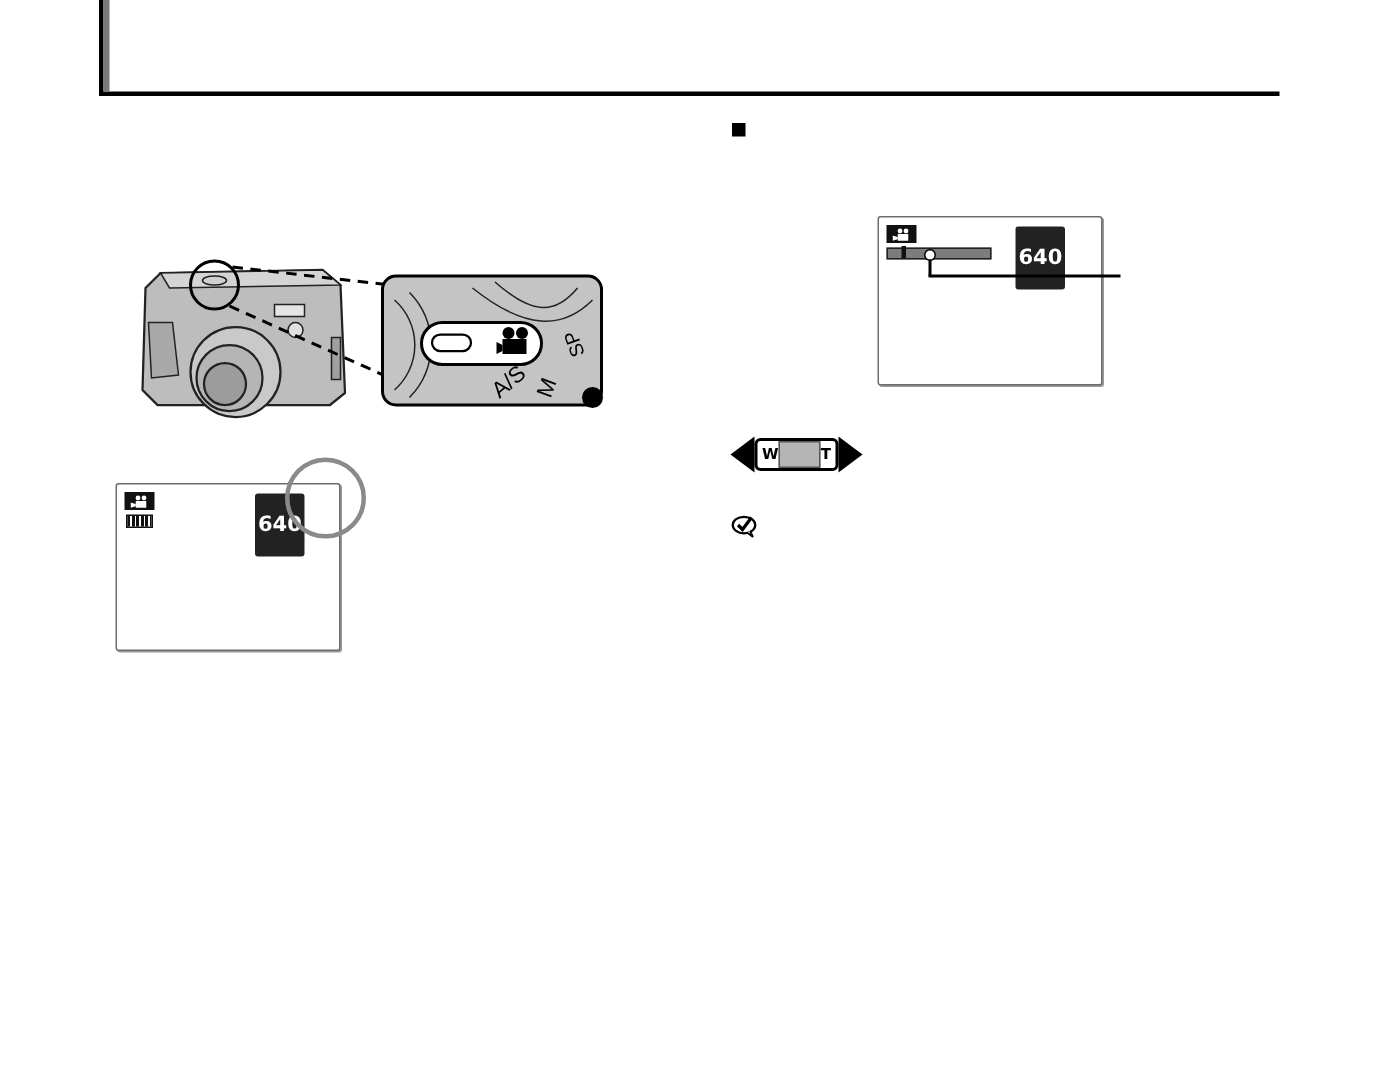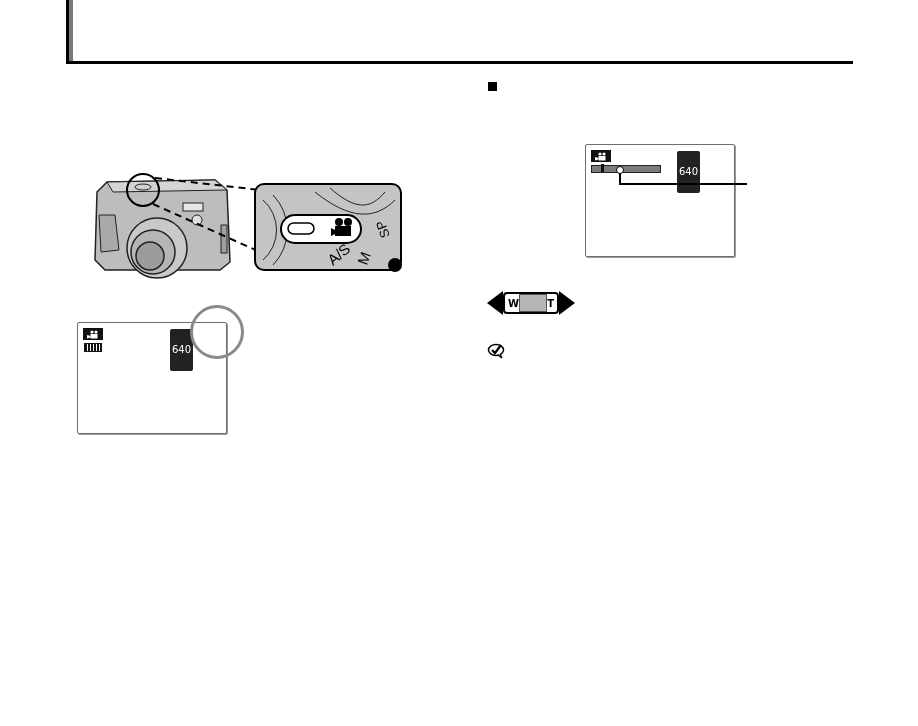--- a/index.html
+++ b/index.html
@@ -7,21 +7,21 @@
            font-family:"Liberation Sans", sans-serif; color:#000; }
     .abs { position:absolute; }
 
     
     .header { left:66px; top:0; width:784px; height:61px; border-left:3px solid #000; border-bottom:3px solid #000; }
     .header-accent { left:69px; top:0; width:4px; height:61px; background:#7a7a7a; }
 
     
     .lcd { background:#fff; border:1.5px solid #6d6d6d; border-radius:2px; box-shadow:1px 1px 0 #9a9a9a; }
     .movie-badge { background:#111; color:#fff; width:20px; height:12px; display:flex; align-items:center; justify-content:center; }
-    .res-badge { background:#222; color:#fff; font-size:10px; font-weight:normal; padding:16px 2px; height:10px; line-height:10px; border-radius:2px; font-family:"DejaVu Sans", sans-serif; }
+    .res-badge { background:#222; color:#fff; font-size:14px; font-weight:bold; padding:16px 2px; height:10px; line-height:10px; border-radius:2px; font-family:"DejaVu Sans", sans-serif; }
     .battery { width:16px; height:7px; border:1px solid #111; background:repeating-linear-gradient(90deg,#111 0 2px,#fff 2px 3px); }
 
     .zoom-bar { background:#7c7c7c; border:1px solid #222; height:6px; }
     .zoom-marker { background:#111; width:3px; height:8px; }
 
     .square-bullet { width:9px; height:9px; background:#000; }
 
     
     .wt-wrap { display:flex; align-items:center; }
     .tri-left { width:0; height:0; border-top:12px solid transparent; border-bottom:12px solid transparent; border-right:16px solid #000; }

